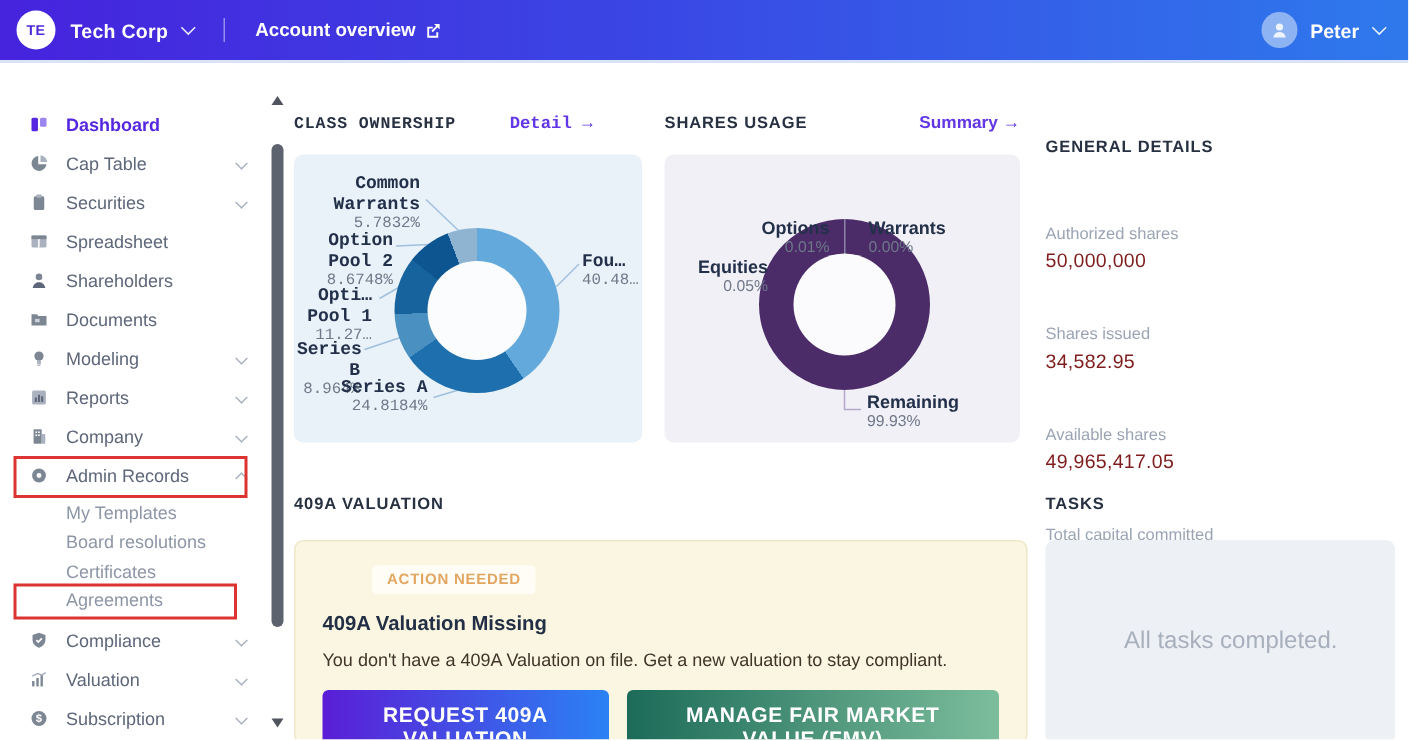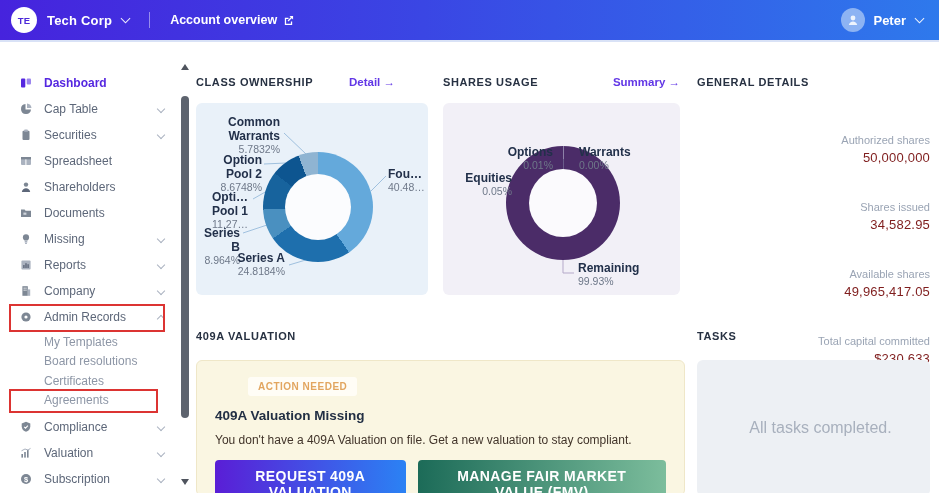--- a/index.html
+++ b/index.html
@@ -199,21 +199,21 @@
     </div>
 
     <div class="side-item">
       <span class="ic">
         <svg width="12" height="12" viewBox="0 0 12 12">
             <circle cx="6" cy="4.4" r="3.1" fill="#7d8794"></circle>
             <rect x="4.7" y="7.6" width="2.6" height="2" fill="#aab2bf"></rect>
             <rect x="5" y="9.9" width="2" height="1" fill="#aab2bf"></rect>
           </svg>
       </span>
-      <span class="lbl">Missing</span>
+      <span class="lbl">Modeling</span>
       <span class="side-chev"></span>
     </div>
 
     <div class="side-item">
       <span class="ic">
         <svg width="12" height="12" viewBox="0 0 12 12">
             <rect x="1.4" y="1.4" width="9.2" height="9.2" rx="1" fill="#aab2bf"></rect>
             <rect x="3.2" y="6" width="1.4" height="3" fill="#5d6779"></rect>
             <rect x="5.3" y="4.2" width="1.4" height="4.8" fill="#5d6779"></rect>
             <rect x="7.4" y="5.2" width="1.4" height="3.8" fill="#5d6779"></rect>
@@ -302,21 +302,21 @@
 
   <div class="anno anno-admin"></div>
   <div class="anno anno-agreements"></div>
 
   <div class="vscroll">
     <div class="vs-arrow vs-up"></div>
     <div class="vs-thumb"></div>
     <div class="vs-arrow vs-down"></div>
   </div>
 
-  <section class="section" style="left:196px; top:76px; width:199px;">
+  <section class="section" style="left:196px; top:76px; width:199px;font-family:Liberation Mono, monospace;">
     <div class="sec-head">
       <span class="sec-title">CLASS OWNERSHIP</span>
       <span class="sec-link">
         <span>Detail</span>
         <span class="arr">→</span>
       </span>
     </div>
     <div class="panel panel-class">
       <svg class="leader" viewBox="0 0 232 192">
         <g stroke="#9fc0de" stroke-width="1" fill="none">
@@ -390,21 +390,21 @@
         <div class="nm">Equities</div>
         <div class="pc">0.05%</div>
       </div>
       <div class="dlabel" style="left:135px; top:158px; width:70px;">
         <div class="nm">Remaining</div>
         <div class="pc">99.93%</div>
       </div>
     </div>
   </section>
 
-  <section class="section" style="left:697px; top:76px; width:233px;text-align:right;">
+  <section class="section" style="left:697px; top:92px; width:233px;">
     <div class="sec-head">
       <span class="sec-title">GENERAL DETAILS</span>
     </div>
     <div style="margin-top:9px;">
       <div class="gd-row">
         <div class="gd-label">Authorized shares</div>
         <div class="gd-value">50,000,000</div>
       </div>
       <div class="gd-row">
         <div class="gd-label">Shares issued</div>

